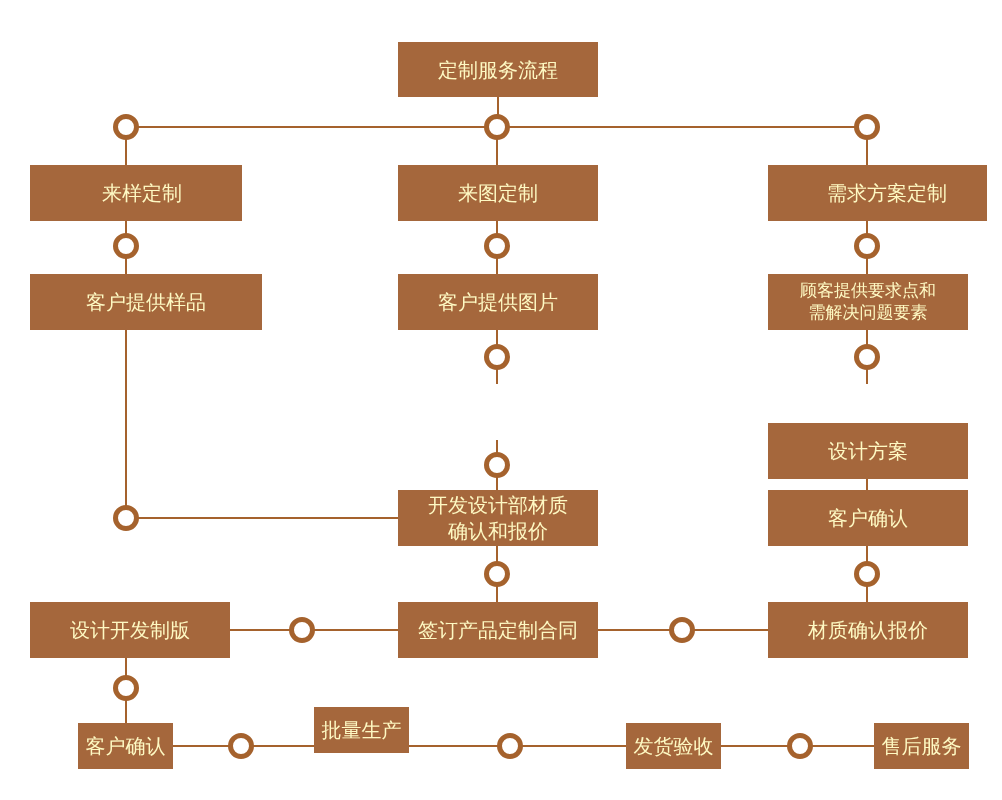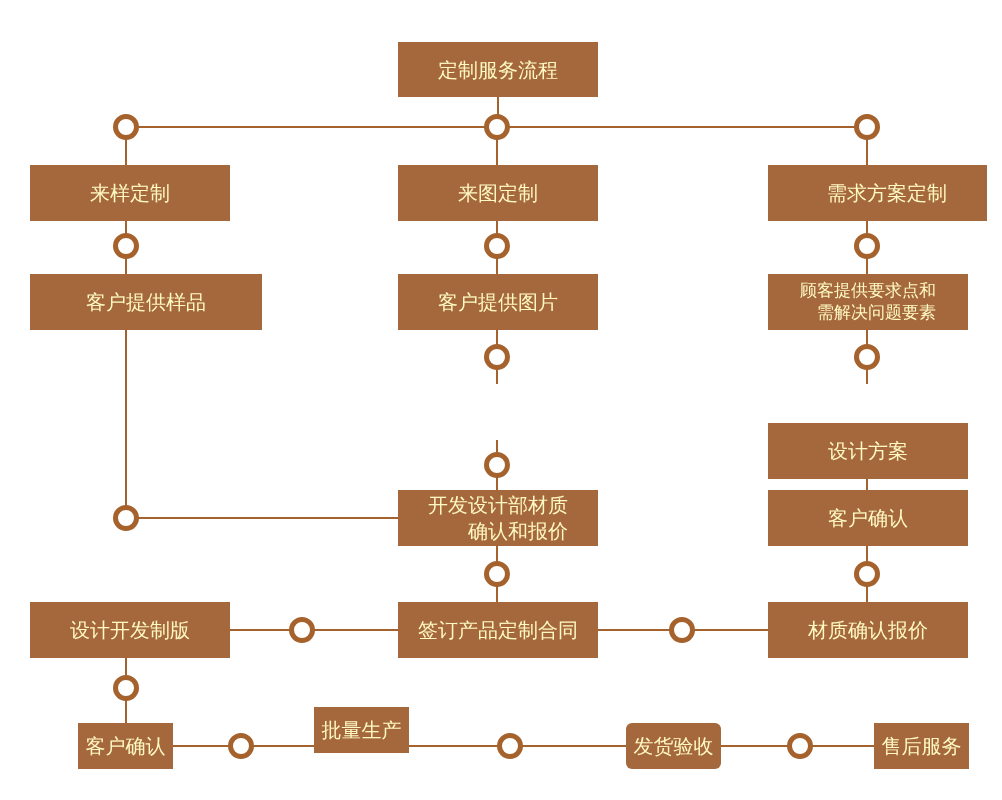--- a/index.html
+++ b/index.html
@@ -13,50 +13,50 @@
   .box{
     position:absolute;
     background:#A5673C;
     color:#fef9c3;
     display:flex;align-items:center;justify-content:center;
     font-size:20px;
     text-align:center;
     line-height:26px;
   }
   .box .txt{white-space:pre-line;}
-  .box.two-line .txt{text-align:right;}
+  .box.two-line .txt{text-align:center;}
   .box.small-font{font-size:17px;line-height:22px;}
   .hline{position:absolute;height:2px;background:#A5622D;}
   .vline{position:absolute;width:2px;background:#A5622D;}
   .dot{
     position:absolute;
     width:26px;height:26px;
     box-sizing:border-box;
     border:5px solid #A5622D;
     border-radius:50%;
     background:#ffffff;
   }
   
   #n-root{left:398px;top:42px;width:200px;height:55px;}
-  #n-l2{left:30px;top:165px;width:200px;height:56px;}
+  #n-l2{left:30px;top:165px;width:200px;height:56px;padding-left:12px;}
   #n-c2{left:398px;top:165px;width:200px;height:56px;}
   #n-r2{left:768px;top:165px;width:200px;height:56px;padding-left:19px;}
   #n-l3{left:30px;top:274px;width:232px;height:56px;}
   #n-c3{left:398px;top:274px;width:200px;height:56px;}
   #n-r3{left:768px;top:274px;width:200px;height:56px;}
   #n-c4{left:398px;top:384px;width:200px;height:56px;}
   #n-r4{left:768px;top:384px;width:200px;height:56px;margin-top:39px;}
   #n-c5{left:398px;top:490px;width:200px;height:56px;}
   #n-r5{left:768px;top:490px;width:200px;height:56px;}
   #n-l6{left:30px;top:602px;width:200px;height:56px;}
   #n-c6{left:398px;top:602px;width:200px;height:56px;}
   #n-r6{left:768px;top:602px;width:200px;height:56px;text-align:center;}
   #n-b1{left:78px;top:723px;width:95px;height:46px;}
   #n-b2{left:314px;top:707px;width:95px;height:46px;}
-  #n-b3{left:626px;top:723px;width:95px;height:46px;border-radius:6px;}
+  #n-b3{left:626px;top:723px;width:95px;height:46px;}
   #n-b4{left:874px;top:723px;width:95px;height:46px;}
   
   #v-root{left:497px;top:97px;height:30px;}
   #h-row1{left:126px;top:126px;width:742px;}
   #v-l1{left:125px;top:127px;height:38px;}
   #v-c1{left:496px;top:127px;height:38px;}
   #v-r1{left:866px;top:127px;height:38px;}
   #v-l2{left:125px;top:221px;height:53px;}
   #v-c2{left:496px;top:221px;height:53px;}
   #v-r2{left:866px;top:221px;height:53px;}

